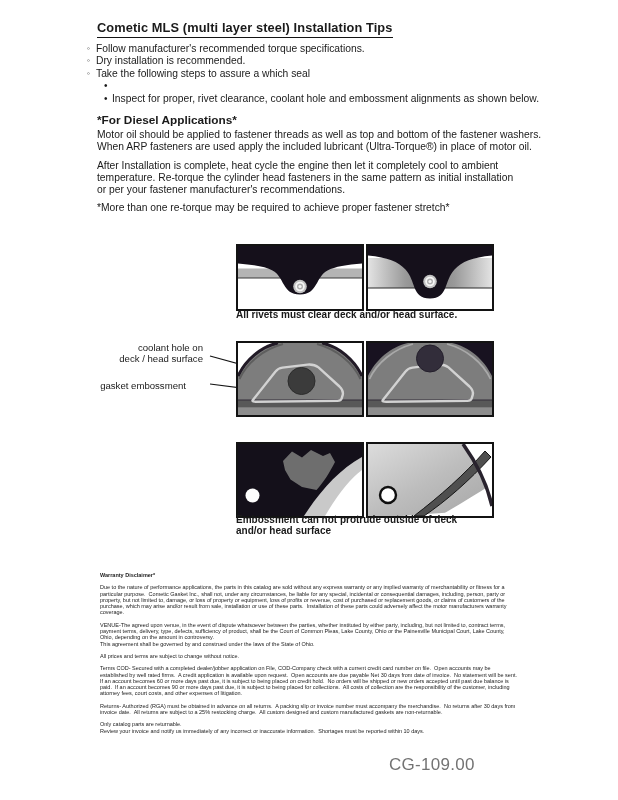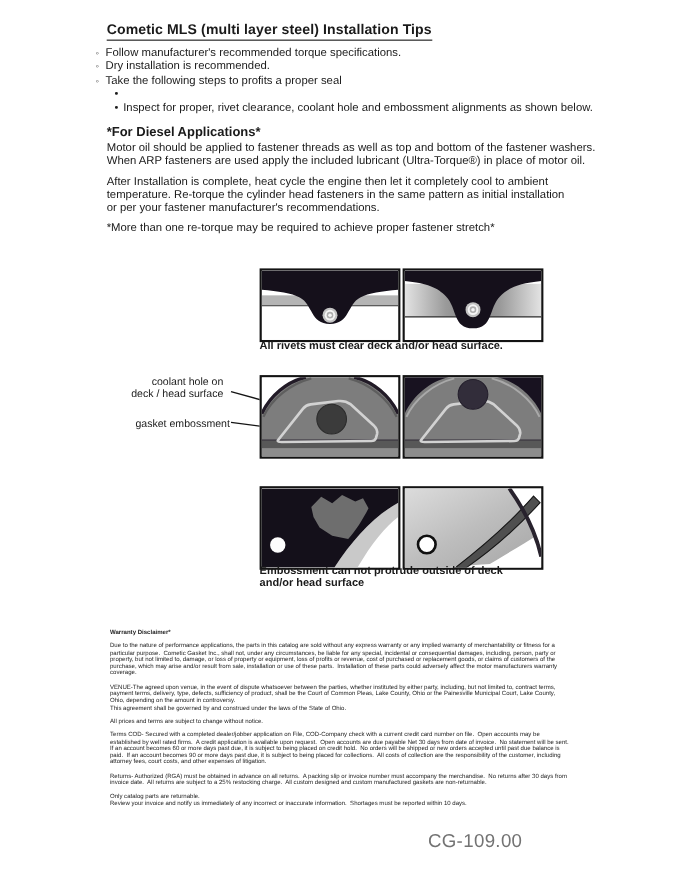--- a/index.html
+++ b/index.html
@@ -40,21 +40,21 @@
     <div class="b-row">
       <span class="mk">◦</span>
       <span class="pre">Follow manufacturer's recommended torque specifications.</span>
     </div>
     <div class="b-row">
       <span class="mk">◦</span>
       <span class="pre">Dry installation is recommended.</span>
     </div>
     <div class="b-row">
       <span class="mk">◦</span>
-      <span class="pre">Take the following steps to profits a proper seal</span>
+      <span class="pre">Take the following steps to assure a which seal</span>
     </div>
     <div class="b-row b-sub">
       <span class="mk">•</span>
     </div>
     <div class="b-row b-sub">
       <span class="mk">•</span>
       <span class="pre">Inspect for proper, rivet clearance, coolant hole and embossment alignments as shown below.</span>
     </div>
   </div>
 
@@ -105,21 +105,21 @@
     </svg>
   </div>
 
   <div class="abs fig-cap" style="left:236px;top:309px;">All rivets must clear deck and/or head surface.</div>
 
   <div class="abs rw-label" style="left:236px;top:326px;">RIGHT</div>
   <div class="abs rw-label" style="left:366px;top:326px;">WRONG</div>
 
   <div class="abs fig-lbl" style="right:407px;top:343px;">coolant hole on
 deck / head surface</div>
-  <div class="abs fig-lbl" style="right:401px;top:381px;">gasket embossment</div>
+  <div class="abs fig-lbl" style="right:424px;top:381px;">gasket embossment</div>
 
   <svg class="abs" style="left:209px;top:346px;" width="92" height="52" viewBox="0 0 92 52">
     <line x1="1" y1="10" x2="84" y2="33" stroke="#141414" stroke-width="1.2"></line>
     <line x1="1" y1="38" x2="55" y2="45" stroke="#141414" stroke-width="1.2"></line>
   </svg>
 
   <div class="abs fig fig-tall" style="left:236px;top:341px;">
     <svg width="124" height="72" viewBox="0 0 124 72">
       <rect width="124" height="72" fill="#7d7d7d"></rect>
       <rect x="0" y="57" width="124" height="7.5" fill="#585858"></rect>

